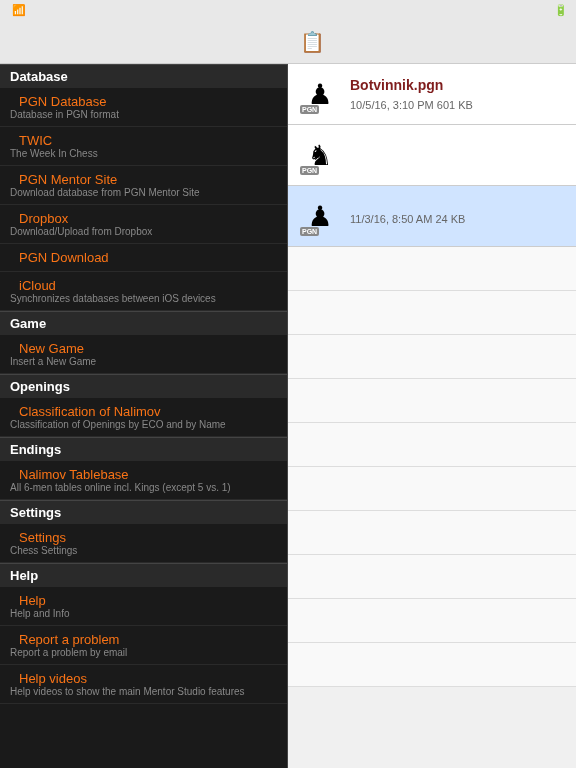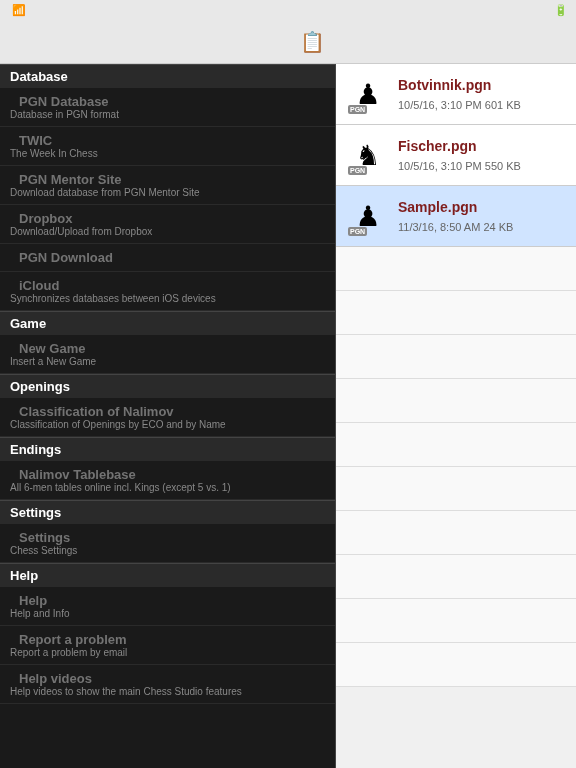--- a/index.html
+++ b/index.html
@@ -68,21 +68,21 @@
 
     
     .main-content {
       display: flex;
       flex: 1;
       overflow: hidden;
     }
 
     
     .menu-panel {
-      width: 336px;
+      width: 288px;
       background: #1a1a1a;
       overflow-y: auto;
       flex-shrink: 0;
       border-right: 1px solid #444;
     }
 
     .section-header {
       background: #2a2a2a;
       padding: 4px 10px;
       font-size: 13px;
@@ -92,22 +92,22 @@
     }
 
     .menu-item {
       padding: 6px 10px 6px 10px;
       border-bottom: 1px solid #2a2a2a;
       cursor: pointer;
     }
 
     .menu-item .item-title {
       font-size: 13px;
-      font-weight: 700;
-      color: #737373;
+      font-weight: 400;
+      color: #f97316;
       padding-left: 9px;
     }
     .menu-item .item-subtitle {
       font-size: 10px;
       color: #888;
       margin-top: 0;
     }
 
     
     .file-panel {
@@ -249,52 +249,47 @@
       <div class="menu-item">
         <div class="item-title">Help</div>
         <div class="item-subtitle">Help and Info</div>
       </div>
       <div class="menu-item">
         <div class="item-title">Report a problem</div>
         <div class="item-subtitle">Report a problem by email</div>
       </div>
       <div class="menu-item">
         <div class="item-title">Help videos</div>
-        <div class="item-subtitle">Help videos to show the main Chess Studio features</div>
+        <div class="item-subtitle">Help videos to show the main Mentor Studio features</div>
       </div>
     </div>
 
   <div class="file-panel" id="file-panel">
       <div class="file-item">
         <div class="file-icon-container">
           <span class="pgn-piece">♟</span>
           <span class="pgn-badge">PGN</span>
         </div>
         <div class="file-info">
           <div class="file-name">Botvinnik.pgn</div>
           <div class="file-meta">10/5/16, 3:10 PM  601 KB</div>
         </div>
       </div>
       <div class="file-item">
         <div class="file-icon-container">
           <span class="pgn-piece">♞</span>
           <span class="pgn-badge">PGN</span>
         </div>
-        <div class="file-info">
-          <div class="file-name">Fischer.pgn</div>
-          <div class="file-meta">10/5/16, 3:10 PM  550 KB</div>
-        </div>
       </div>
       <div class="file-item selected">
         <div class="file-icon-container">
           <span class="pgn-piece">♟</span>
           <span class="pgn-badge">PGN</span>
         </div>
         <div class="file-info">
-          <div class="file-name">Sample.pgn</div>
           <div class="file-meta">11/3/16, 8:50 AM  24 KB</div>
         </div>
       </div>
       <div class="file-empty-row"></div>
       <div class="file-empty-row"></div>
       <div class="file-empty-row"></div>
       <div class="file-empty-row"></div>
       <div class="file-empty-row"></div>
       <div class="file-empty-row"></div>
       <div class="file-empty-row"></div>

